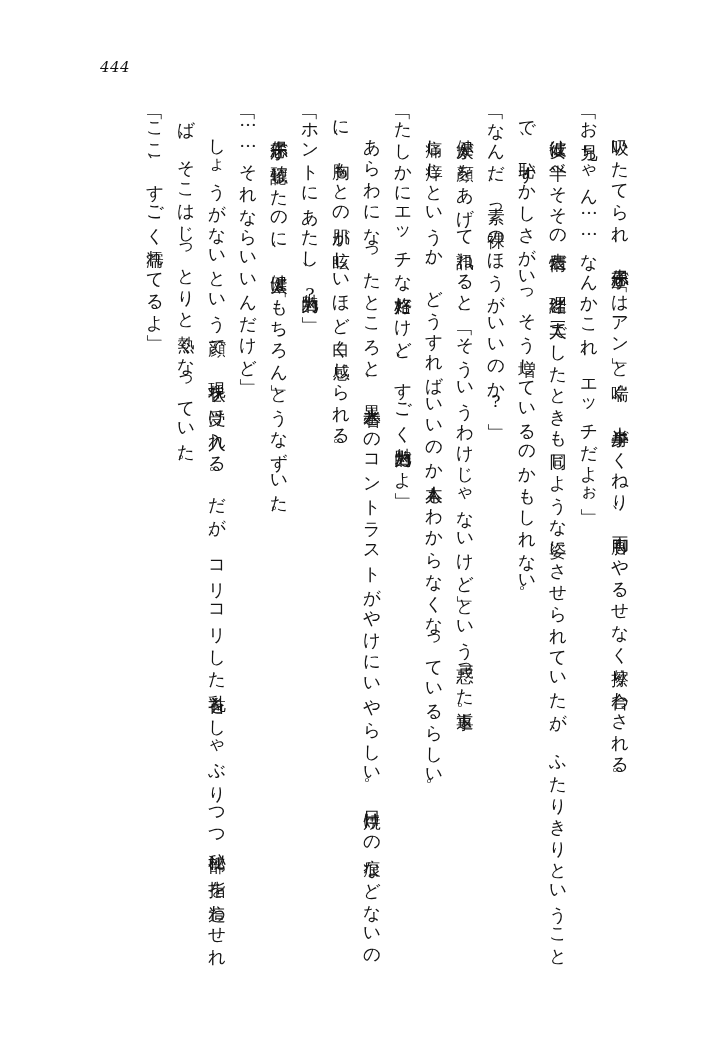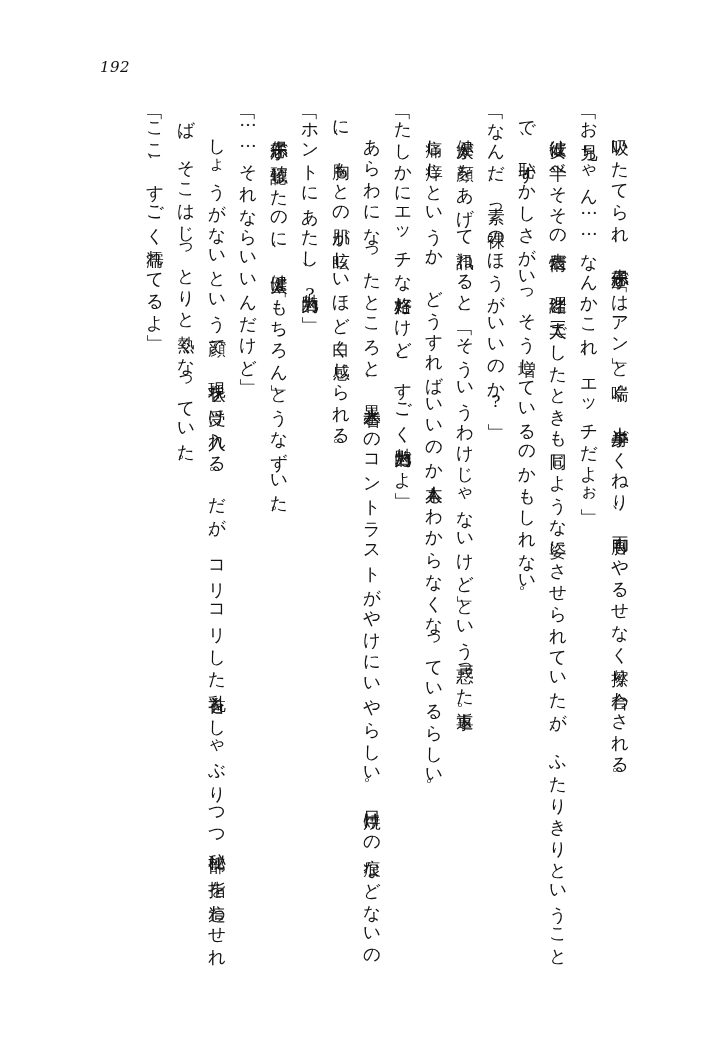--- a/index.html
+++ b/index.html
@@ -53,21 +53,21 @@
   }
   .body-text p.indent {
     text-indent: 1em;
   }
 </style>
 </head>
 <body>
 
 <div class="page">
 
-  <div class="page-number">192</div>
+  <div class="page-number">444</div>
 
   <div class="body-text">
     <p class="indent">吸いたてられ、志保子が「はアン」と喘ぐ。上半身がくねり、両脚もやるせなく擦り合わされる。</p>
     <p>「お兄ちゃん……なんかこれ、エッチだよぉ」</p>
     <p class="indent">彼女は半べそその表情だ。理緒と三人でしたときも同じような姿にさせられていたが、ふたりきりということで、恥ずかしさがいっそう増しているのかもしれない。</p>
     <p>「なんだ、素っ裸のほうがいいのか?」</p>
     <p class="indent">健太が顔をあげて訊ねると、「そういうわけじゃないけど」という戸惑った返事。</p>
     <p class="indent">痛し痒しというか、どうすればいいのか本人もわからなくなっているらしい。</p>
     <p>「たしかにエッチな格好だけど、すごく魅力的だよ」</p>
     <p class="indent">あらわになったところと、黒水着とのコントラストがやけにいやらしい。日焼けの痕などないのに、胸もとの肌が眩しいほど白く感じられる。</p>

